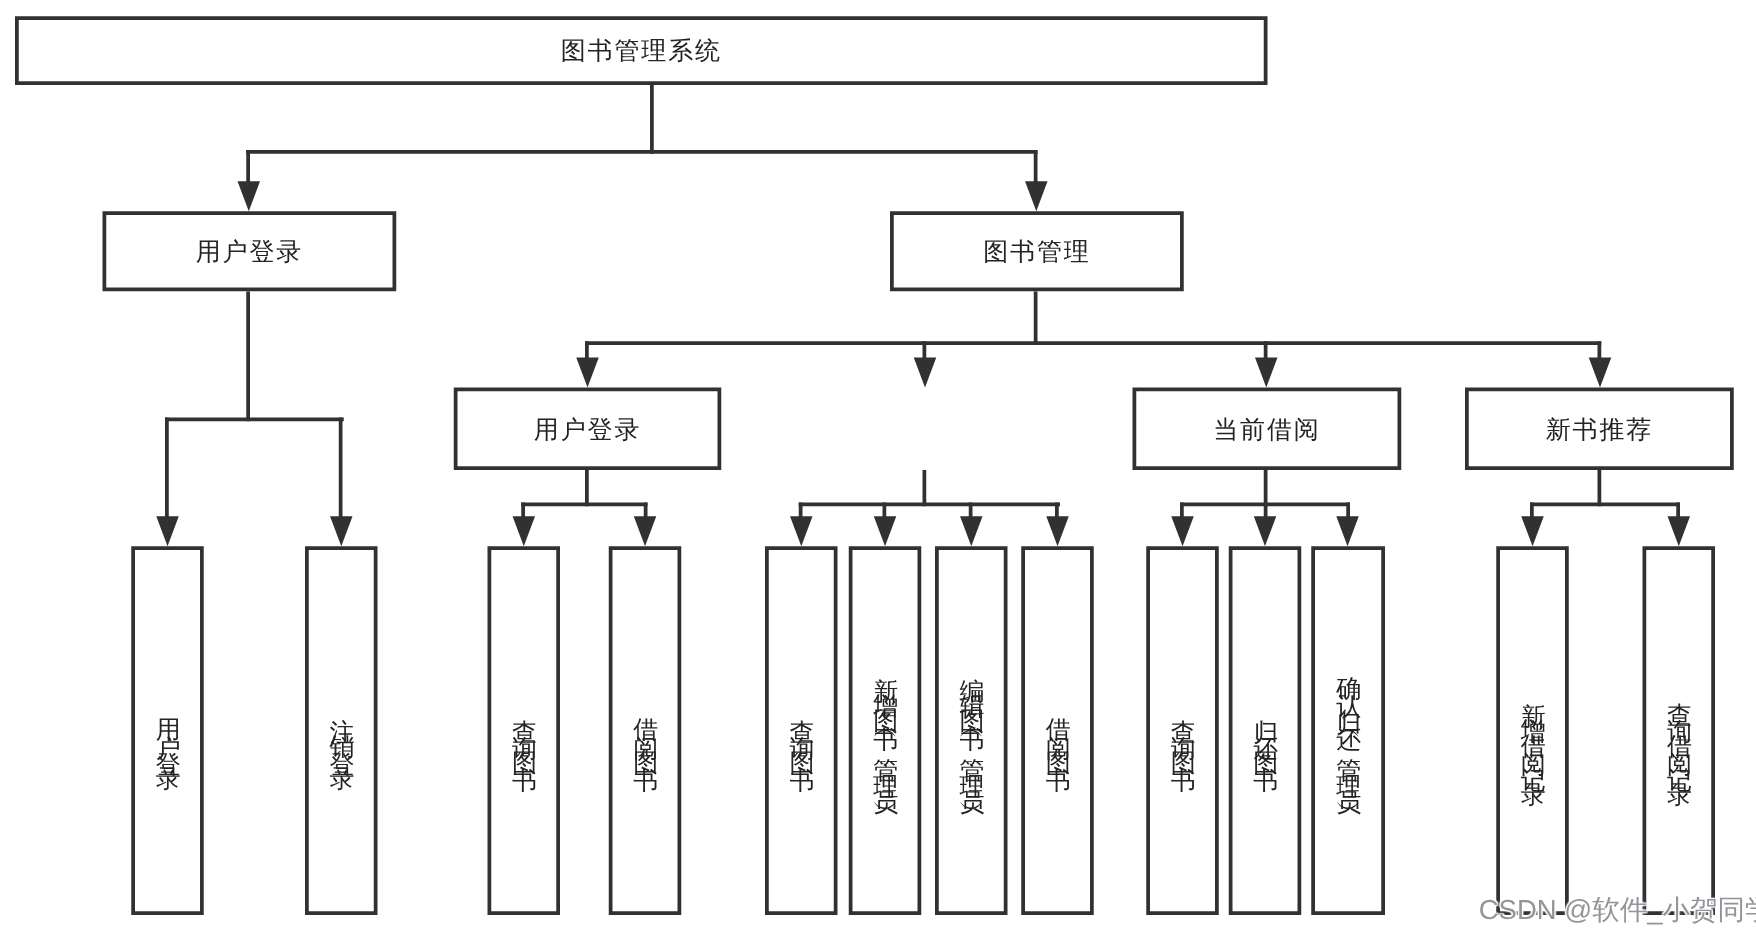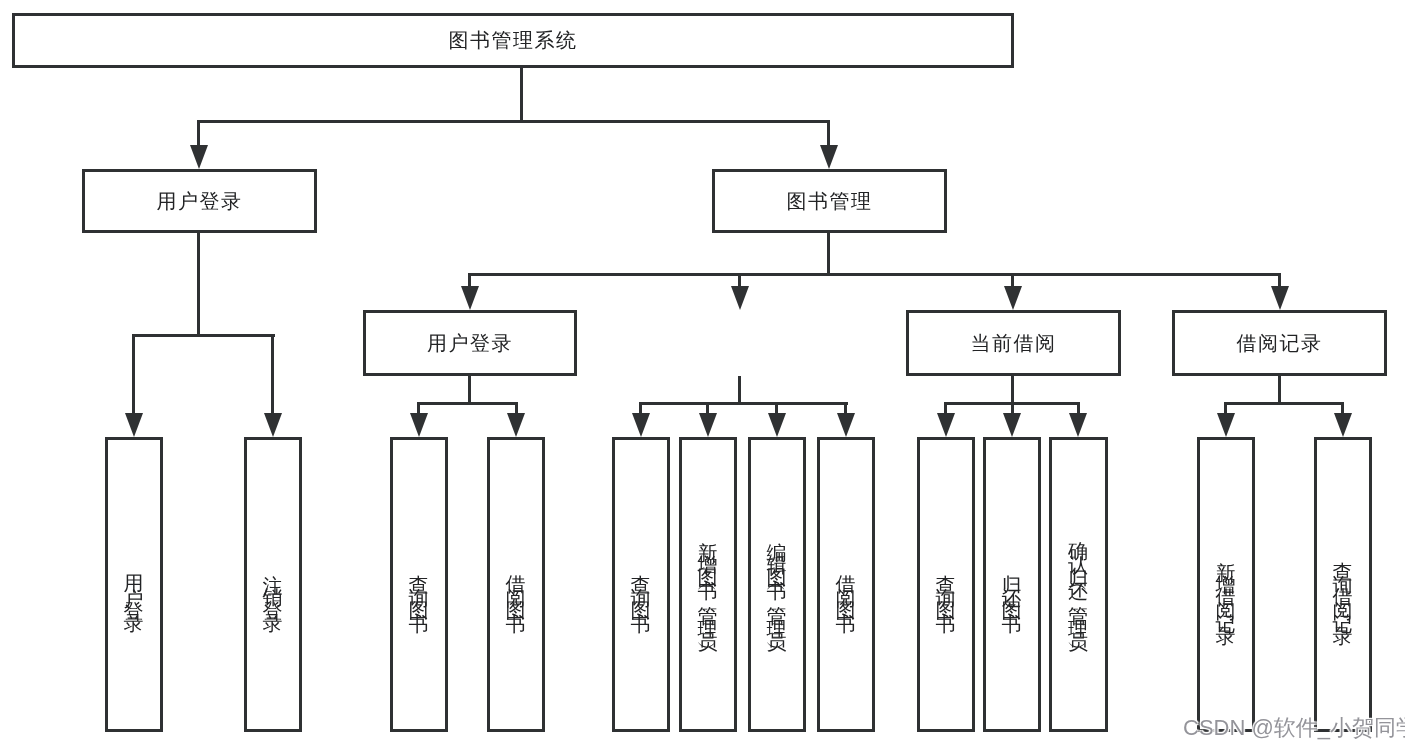--- a/index.html
+++ b/index.html
@@ -47,21 +47,21 @@
     <span>图书管理</span>
   </div>
 
   <div class="node h" style="left:363px;top:310px;width:214px;height:66px;">
     <span>用户登录</span>
   </div>
   <div class="node h" style="left:906px;top:310px;width:215px;height:66px;align-items:center;">
     <span>当前借阅</span>
   </div>
   <div class="node h" style="left:1172px;top:310px;width:215px;height:66px;">
-    <span>借阅记录</span>
+    <span>新书推荐</span>
   </div>
 
   <div class="node v" style="left:105px;top:437px;width:58px;height:295px;">
     <span>用户登录</span>
   </div>
   <div class="node v" style="left:244px;top:437px;width:58px;height:295px;">
     <span>注销登录</span>
   </div>
 
   <div class="node v" style="left:390px;top:437px;width:58px;height:295px;">

